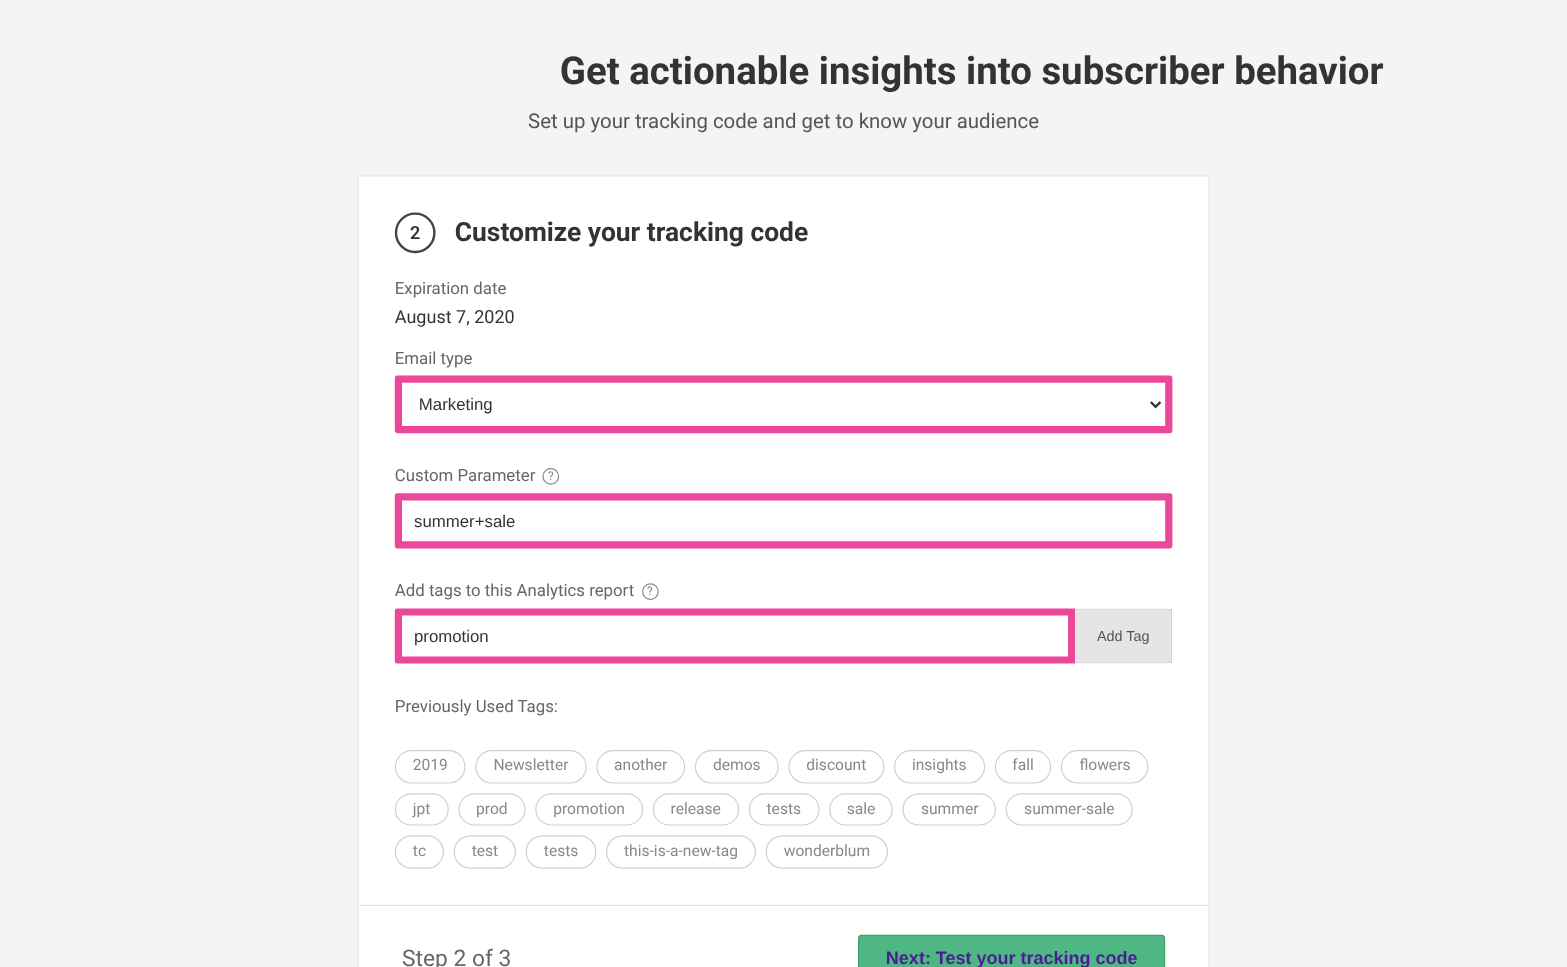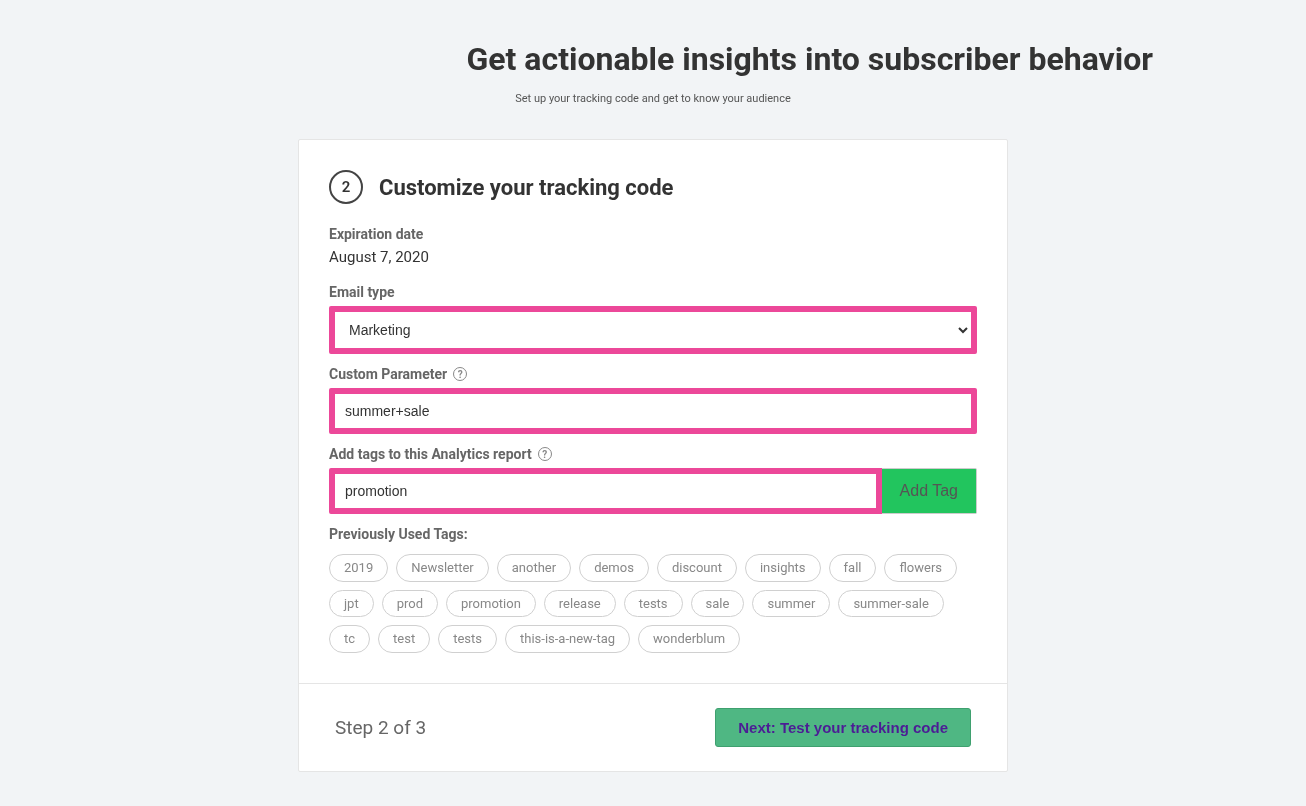--- a/index.html
+++ b/index.html
@@ -18,21 +18,21 @@
   }
   h1.page-title {
     text-align: right;
     font-size: 32px;
     font-weight: 700;
     color: #333;
     margin-bottom: 14px;
   }
   .page-sub {
     text-align: center;
-    font-size: 11px;
+    font-size: 17px;
     color: #555;
     margin-bottom: 34px;
   }
   .card {
     background: #fff;
     border: 1px solid #e5e5e5;
     border-radius: 2px;
     width: 710px;
     margin: 0 auto;
   }
@@ -51,21 +51,21 @@
     font-size: 15px;
     margin-right: 16px;
   }
   .section-title {
     font-size: 22px;
     font-weight: 700;
     color: #333;
   }
   .field-label {
     font-size: 14px;
-    font-weight: 700;
+    font-weight: 400;
     color: #666;
     margin-bottom: 6px;
     display: flex;
     align-items: center;
     gap: 6px;
   }
   .field-value {
     font-size: 15px;
     color: #333;
     margin-bottom: 18px;
@@ -82,45 +82,45 @@
   }
   select, input[type="text"] {
     width: 100%;
     font-size: 14px;
     padding: 9px 10px;
     border: 6px solid #ec4899;
     border-radius: 2px;
     color: #333;
     background: #fff;
   }
-  .field-block { margin-bottom: 12px; }
+  .field-block { margin-bottom: 28px; }
   .tag-row {
     display: flex;
   }
   .tag-row input {
     flex: 1;
     border-top-right-radius: 0;
     border-bottom-right-radius: 0;
   }
   .add-tag-btn {
-    background: #22c55e;
+    background: #e5e5e5;
     border: 1px solid #ccc;
     border-left: none;
     padding: 0 18px;
-    font-size: 16px;
+    font-size: 12px;
     color: #555;
     border-top-right-radius: 2px;
     border-bottom-right-radius: 2px;
     cursor: pointer;
   }
   .chips {
     display: flex;
     flex-wrap: wrap;
     gap: 8px;
-    margin-top: 12px;
+    margin-top: 28px;
   }
   .chip {
     border: 1px solid #d0d0d0;
     border-radius: 14px;
     padding: 5px 14px;
     font-size: 13px;
     color: #888;
     background: #fff;
     cursor: pointer;
     line-height: 1.2;

